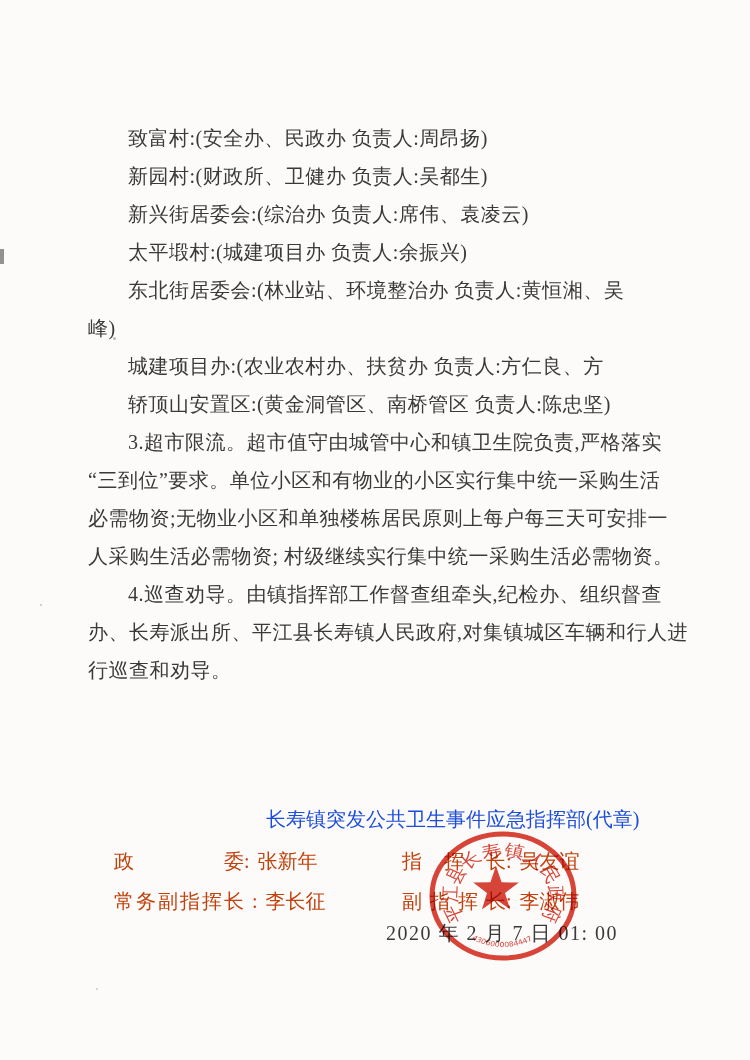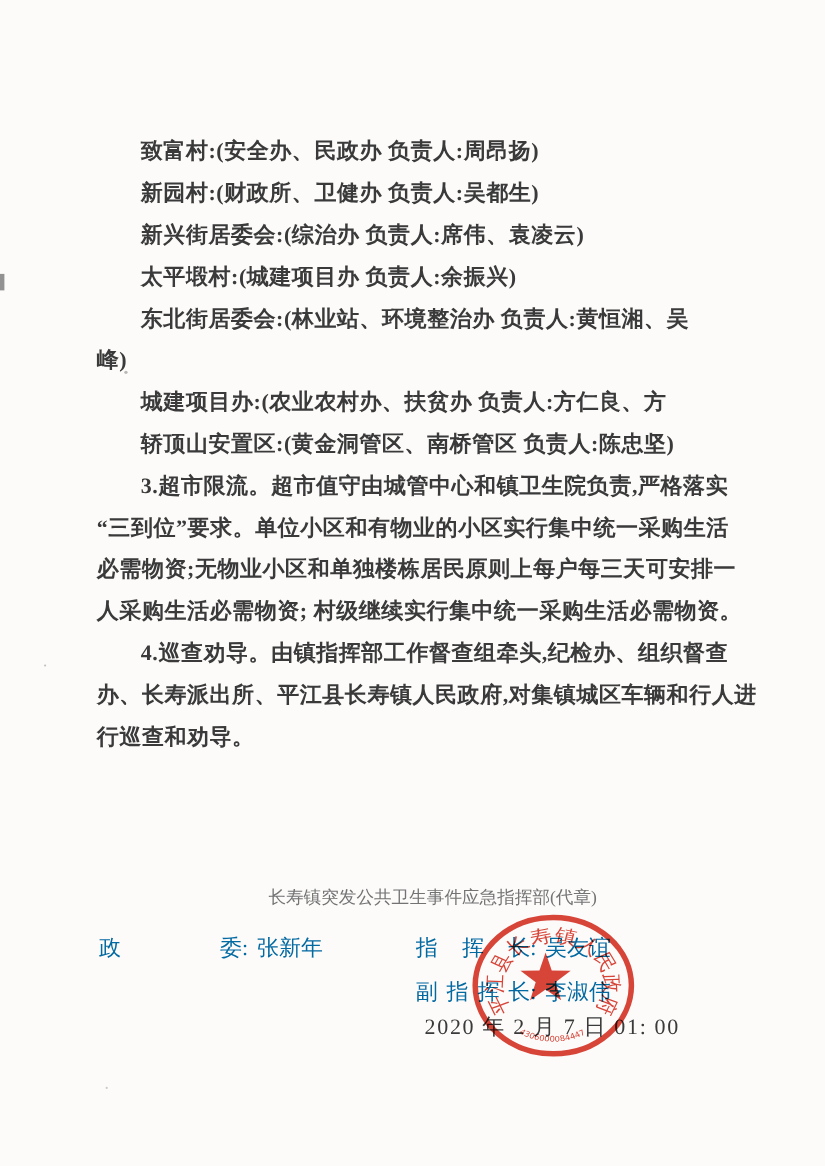--- a/index.html
+++ b/index.html
@@ -12,28 +12,28 @@
   .page{
     position:relative;width:750px;height:1060px;
     background:#fcfbfa;
   }
   
   .doc-body{
     position:absolute;left:88px;top:119px;width:600px;
     font-size:20px;line-height:38px;color:#3a3a3a;
     letter-spacing:0.5px;
   }
-  .line{white-space:nowrap;font-weight:bold;}
+  .line{white-space:nowrap;}
   .line.ind{padding-left:40px;}
   
   .org-line{
-    position:absolute;left:244px;top:806px;
-    font-size:16px;color:#737373;white-space:nowrap;letter-spacing:0px;
+    position:absolute;left:266px;top:806px;
+    font-size:20px;color:#1d4ed8;white-space:nowrap;letter-spacing:0px;
   }
-  .sig-row{position:absolute;font-size:20px;color:#0369a1;white-space:nowrap;}
+  .sig-row{position:absolute;font-size:20px;color:#c2410c;white-space:nowrap;margin-left:24px;}
   .jlabel{
     display:inline-block;vertical-align:bottom;
     text-align:justify;text-align-last:justify;text-justify:inter-character;
     overflow:hidden;white-space:nowrap;
   }
   .jlabel.w-left{width:130px;}
   .jlabel.w-right{width:104px;}
   .sig-colon{padding-right:8px;}
   .date-line{
     position:absolute;left:386px;top:920px;
@@ -75,20 +75,23 @@
   </div>
 
   <div class="org-line">长寿镇突发公共卫生事件应急指挥部(代章)</div>
 
   <div class="sig-row" style="left:90px;top:848px;">
     <span class="jlabel w-left">政委</span><span class="sig-colon">:</span><span>张新年</span>
   </div>
   <div class="sig-row" style="left:378px;top:848px;">
     <span class="jlabel w-right">指挥长</span><span class="sig-colon">:</span><span>吴友谊</span>
   </div>
+  <div class="sig-row" style="left:90px;top:888px;">
+    <span class="jlabel w-left">常务副指挥长</span><span class="sig-colon"></span><span class="sig-colon">:</span><span>李长征</span>
+  </div>
   <div class="sig-row" style="left:378px;top:888px;">
     <span class="jlabel w-right">副指挥长</span><span class="sig-colon">:</span><span>李淑伟</span>
   </div>
 
   <div class="date-line">2020 年 2 月 7 日 01: 00</div>
 
   <svg class="seal" width="166" height="146" viewBox="0 0 166 146">
     <ellipse cx="83" cy="73" rx="71" ry="62" fill="none" stroke="#d7382b" stroke-width="5"></ellipse>
     <g transform="translate(83,73)">
       <g transform="scale(1.16,1)">

